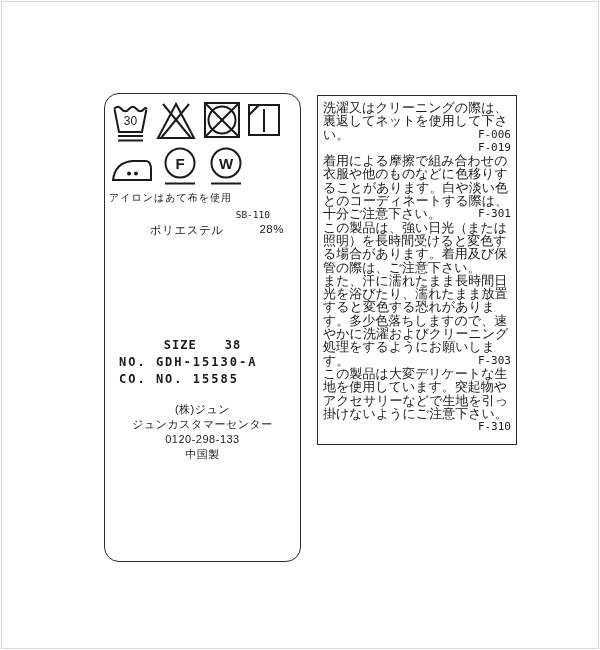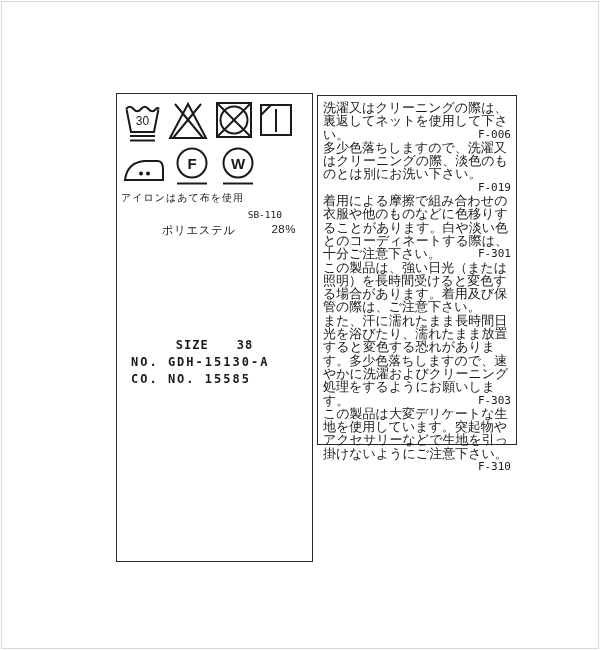--- a/index.html
+++ b/index.html
@@ -1,20 +1,20 @@
 <!DOCTYPE html>
 <html><head>
 <meta charset="utf-8">
 <style>
   html,body{margin:0;padding:0;background:#fff;}
   .page{position:relative;width:600px;height:650px;background:#fff;overflow:hidden;
         font-family:"Liberation Sans",sans-serif;color:#1a1a1a;}
   .frame{position:absolute;inset:1px;border:1px solid #d9d9d9;pointer-events:none;}
   .box{position:absolute;box-sizing:border-box;border:1.5px solid #2b2b2b;background:#fff;}
-  .left-box{left:116px;top:93px;width:197px;height:469px;}
+  .left-box{left:104px;top:93px;width:197px;height:469px;border-radius:15px;}
   .right-box{left:317px;top:95px;width:200px;height:350px;padding:5px 5px;}
   .sym-row{display:flex;align-items:flex-start;margin-left:6px;}
   .sym-row1{margin-top:6px;gap:5px;}
   .sym-row2{margin-top:4px;gap:9px;}
   .sym svg{display:block;}
   .ink{stroke:#1a1a1a;fill:none;stroke-width:2;}
   .ink-fill{fill:#1a1a1a;stroke:none;}
   .sym-text{font-family:"Liberation Sans",sans-serif;fill:#1a1a1a;}
   .iron-note{font-size:10px;margin:5px 0 0 4px;letter-spacing:1px;}
   .sb-code{font-family:"DejaVu Sans Mono",monospace;font-size:9.5px;text-align:right;
@@ -104,23 +104,29 @@
       <span>28%</span>
     </div>
 
     <div class="size-line">
       <span>SIZE</span>
       <span class="val">38</span>
     </div>
     <div class="mono-line">NO. GDH-15130-A</div>
     <div class="mono-line">CO. NO. 15585</div>
 
+    <div class="company">
+      <div>(株)ジュン</div>
+      <div>ジュンカスタマーセンター</div>
+      <div>0120-298-133</div>
+      <div>中国製</div>
+    </div>
   </div>
 
   <div class="box right-box">
     <p><span>洗濯又はクリーニングの際は、裏返してネットを使用して下さい。</span><span class="fcode">F-006</span></p>
-    <p><span>多少色落ちしますので、洗濯又はクリーニングの際、淡色のものとは別にお洗い下さい。</span><span class="fcode">F-019</span></p>
+    <p><span class="fcode">F-019</span></p>
     <p><span>着用による摩擦で組み合わせの衣服や他のものなどに色移りすることがあります。白や淡い色とのコーディネートする際は、十分ご注意下さい。</span><span class="fcode">F-301</span></p>
     <p><span>この製品は、強い日光（または照明）を長時間受けると変色する場合があります。着用及び保管の際は、ご注意下さい。</span><span class="fcode"></span></p>
     <p><span>また、汗に濡れたまま長時間日光を浴びたり、濡れたまま放置すると変色する恐れがあります。多少色落ちしますので、速やかに洗濯およびクリーニング処理をするようにお願いします。</span><span class="fcode">F-303</span></p>
     <p><span>この製品は大変デリケートな生地を使用しています。突起物やアクセサリーなどで生地を引っ掛けないようにご注意下さい。</span><span class="fcode">F-310</span></p>
   </div>
 </div>
 
 </body></html>

